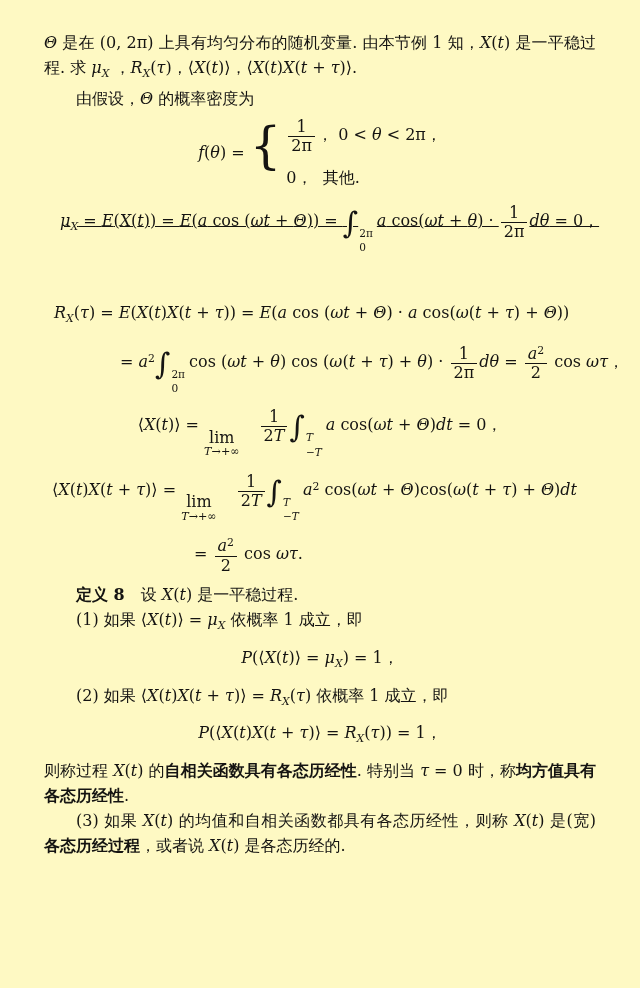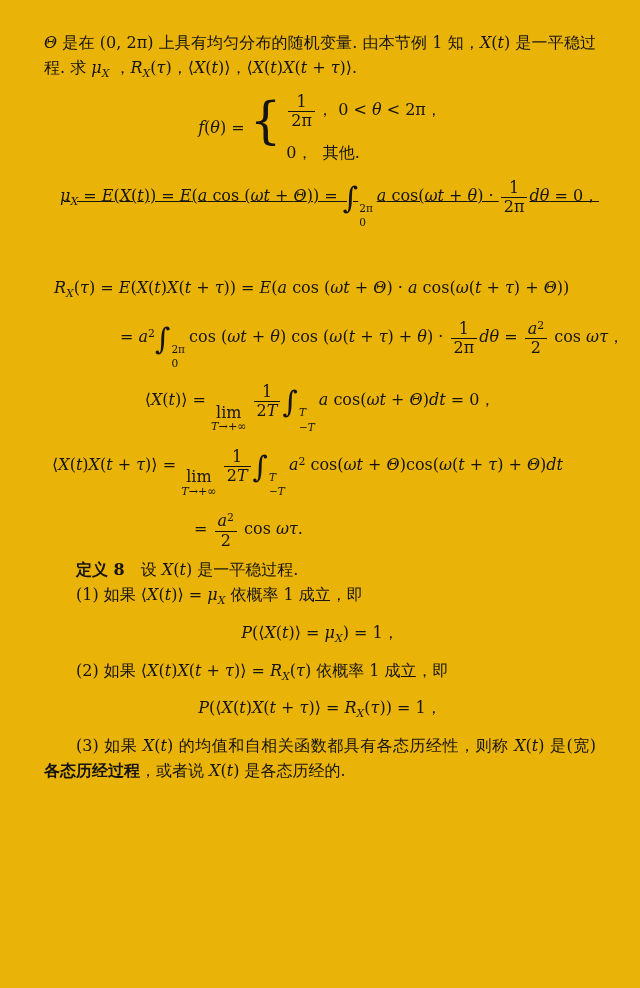--- a/index.html
+++ b/index.html
@@ -1,20 +1,20 @@
 <!DOCTYPE html>
 <html><head>
 <meta charset="utf-8">
 <style>
   html,body{margin:0;padding:0;background:#e8e7e3;}
   .page{
     position:relative;
     width:640px;height:988px;
     margin:0 auto;
-    background:#eab308;
+    background:#fef9c3;
     color:#151412;
     font-family:"DejaVu Serif","Liberation Serif",serif;
     font-size:16px;
     line-height:25px;
     box-sizing:border-box;
     padding:30px 44px 18px 44px;
     overflow:hidden;
     display:flex;flex-direction:column;
   }
   .tx{text-align:justify;}
@@ -29,39 +29,40 @@
   .fr{display:inline-block;vertical-align:-0.72em;text-align:center;line-height:1.15;margin:0 2px;}
   .fr .n{display:block;border-bottom:1px solid #151412;padding:0 3px;}
   .fr .d{display:block;padding:0 3px;}
   
   .int{font-size:1.85em;line-height:0;vertical-align:-0.24em;font-style:normal;}
   .su{display:inline-flex;flex-direction:column;justify-content:space-between;
       height:2.4em;font-size:0.66em;line-height:1;vertical-align:-1.05em;
       text-align:left;margin:0 4px 0 1px;}
   
   .limop{display:inline-flex;flex-direction:column;align-items:center;
-         line-height:1.1;vertical-align:-0.8em;margin-right:5px;}
+         line-height:1.1;vertical-align:-0.8em;margin-right:19px;}
   .limop .lu{font-size:0.7em;}
   
   .brace{font-size:3.1em;font-weight:400;line-height:0;vertical-align:-0.1em;margin-right:5px;}
   .cases{display:inline-flex;flex-direction:column;gap:9px;text-align:left;vertical-align:middle;}
   
   .ind-a{padding-left:16px;text-decoration:underline;}
   .ind-b{padding-left:10px;margin-top:40px;}
   .ind-c{padding-left:76px;}
   .ind-d{padding-left:8px;}
   .ind-e{padding-left:150px;}
 </style>
 </head>
 <body>
 
 <div class="page">
 
   <div class="tx"><i>Θ</i> 是在 (0, 2π) 上具有均匀分布的随机变量. 由本节例 1 知，<i>X</i>(<i>t</i>) 是一平稳过程. 求 <i>μ</i><sub><i>X</i></sub> ，<i>R</i><sub><i>X</i></sub>(<i>τ</i>)，⟨<i>X</i>(<i>t</i>)⟩，⟨<i>X</i>(<i>t</i>)<i>X</i>(<i>t</i> + <i>τ</i>)⟩.</div>
 
+  <div class="tx indent">由假设，<i>Θ</i> 的概率密度为</div>
 
   <div class="formula center"><i>f</i>(<i>θ</i>) = <span class="brace">{</span><span class="cases">
         <span><span class="fr"><span class="n">1</span><span class="d">2π</span></span>，&nbsp;0 &lt; <i>θ</i> &lt; 2π，</span>
         <span>0，&nbsp;&nbsp;其他.</span>
       </span></div>
 
   <div class="formula ind-a"><i>μ</i><sub><i>X</i></sub> = <i>E</i>(<i>X</i>(<i>t</i>)) = <i>E</i>(<i>a</i> cos (<i>ωt</i> + <i>Θ</i>)) = <span class="int">∫</span><span class="su">
         <span>2π</span>
         <span>0</span>
       </span><i>a</i> cos(<i>ωt</i> + <i>θ</i>) · <span class="fr"><span class="n">1</span><span class="d">2π</span></span><i>dθ</i> = 0，</div>
@@ -91,16 +92,17 @@
 
 
 
   <div class="tx indent"><b>定义 8</b>　设 <i>X</i>(<i>t</i>) 是一平稳过程.</div>
 
   <div class="tx indent">(1) 如果 ⟨<i>X</i>(<i>t</i>)⟩ = <i>μ</i><sub><i>X</i></sub> 依概率 1 成立，即</div>
   <div class="formula center"><i>P</i>(⟨<i>X</i>(<i>t</i>)⟩ = <i>μ</i><sub><i>X</i></sub>) = 1，</div>
 
   <div class="tx indent">(2) 如果 ⟨<i>X</i>(<i>t</i>)<i>X</i>(<i>t</i> + <i>τ</i>)⟩ = <i>R</i><sub><i>X</i></sub>(<i>τ</i>) 依概率 1 成立，即</div>
   <div class="formula center"><i>P</i>(⟨<i>X</i>(<i>t</i>)<i>X</i>(<i>t</i> + <i>τ</i>)⟩ = <i>R</i><sub><i>X</i></sub>(<i>τ</i>)) = 1，</div>
+  <div class="tx">则称过程 <i>X</i>(<i>t</i>) 的<b>自相关函数具有各态历经性</b>. 特别当 <i>τ</i> = 0 时，称<b>均方值具有各态历经性</b>.</div>
 
   <div class="tx indent">(3) 如果 <i>X</i>(<i>t</i>) 的均值和自相关函数都具有各态历经性，则称 <i>X</i>(<i>t</i>) 是(宽)<b>各态历经过程</b>，或者说 <i>X</i>(<i>t</i>) 是各态历经的.</div>
 
 </div>
 
 </body></html>

